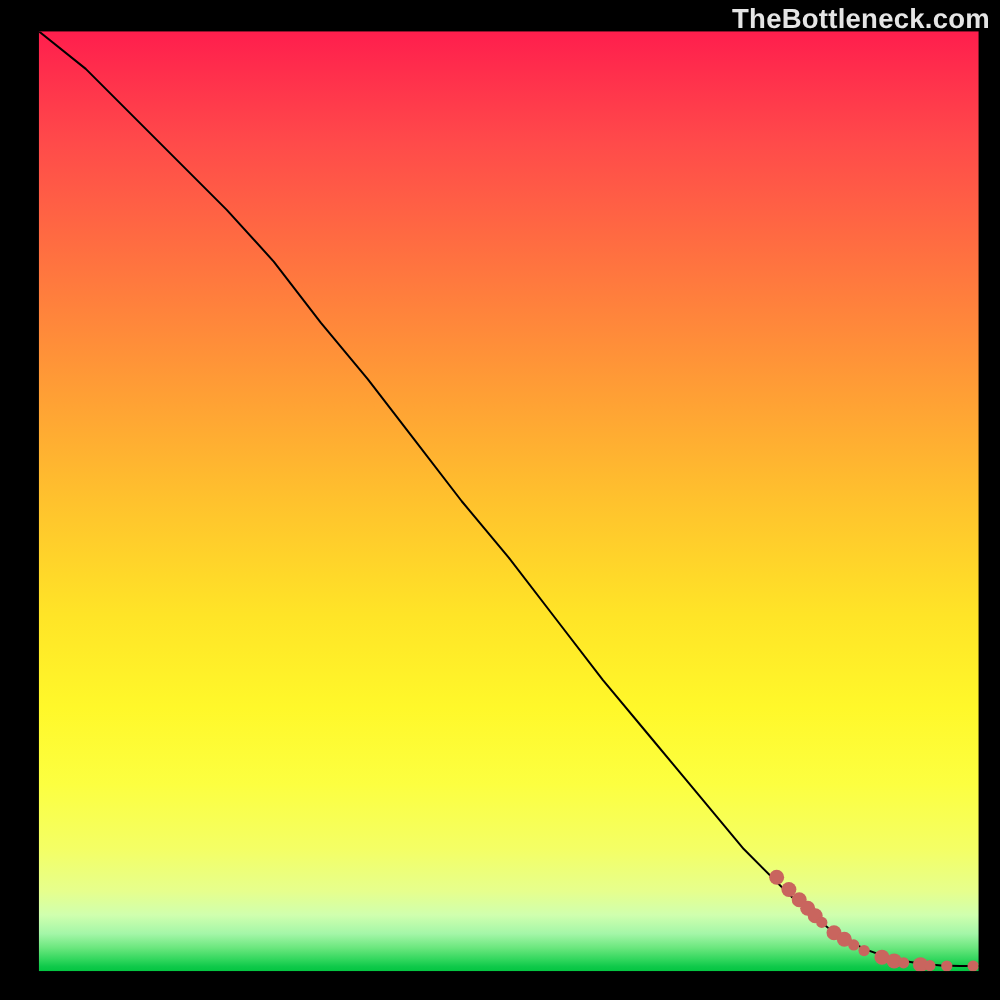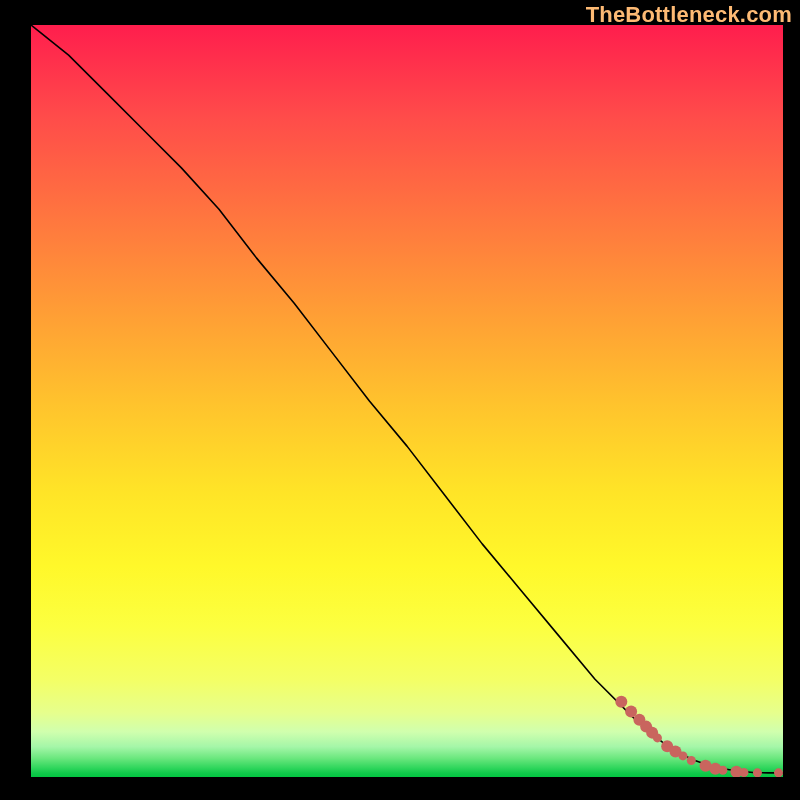--- a/index.html
+++ b/index.html
@@ -14,21 +14,21 @@
   .frame {
     position: relative;
     width: 800px;
     height: 800px;
     background: #000;
   }
   .watermark {
     position: absolute;
     top: 2px;
     right: 8px;
-    color: #fdba74;
+    color: #e5e5e5;
     font-size: 22px;
     font-weight: 600;
     letter-spacing: 0.2px;
     z-index: 10;
   }
   .plot-wrap {
     position: absolute;
     left: 31px;
     top: 25px;
     width: 752px;

